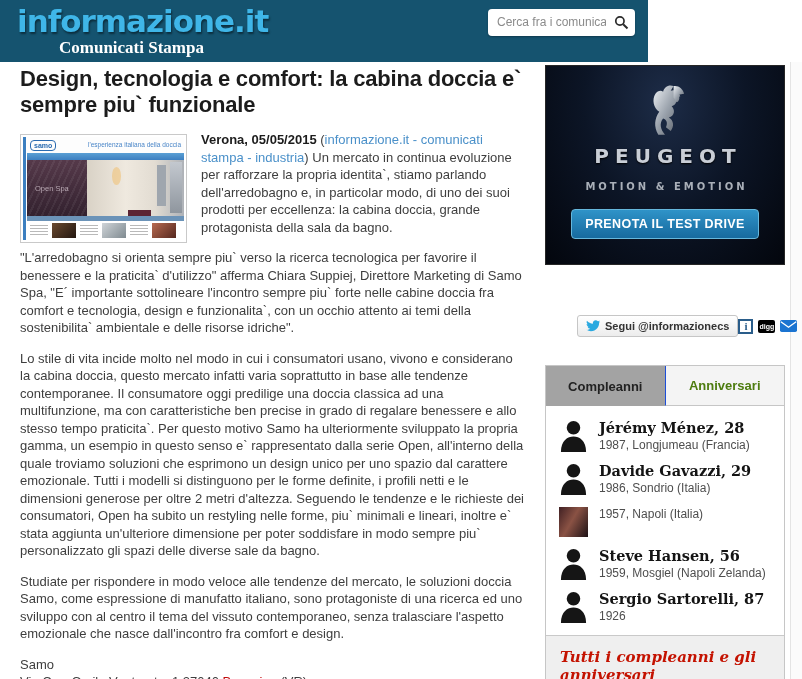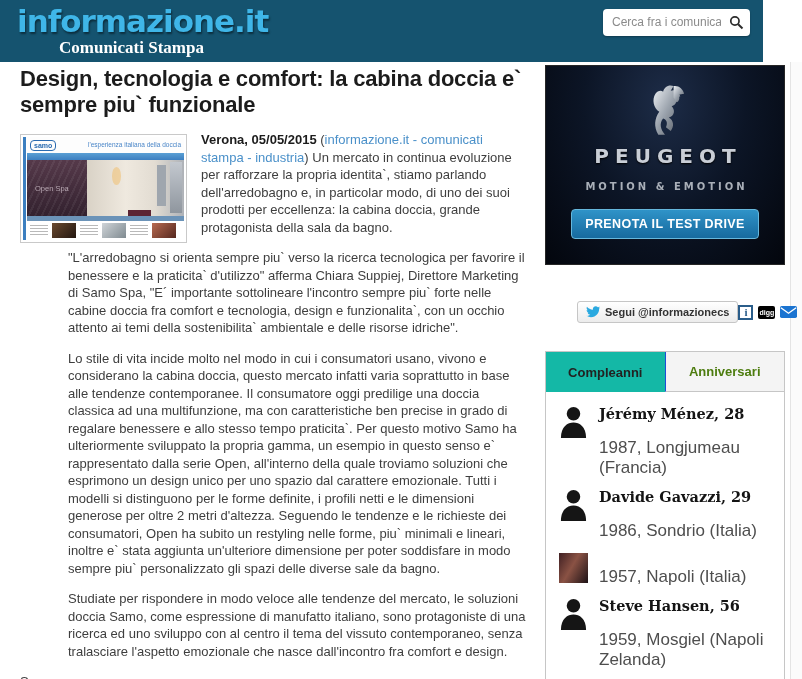--- a/index.html
+++ b/index.html
@@ -5,21 +5,21 @@
   * { box-sizing: border-box; margin: 0; padding: 0; }
   html,body { width:802px; height:679px; }
   body {
     position: relative;
     background:#ffffff;
     font-family:"Liberation Sans", sans-serif;
     overflow:hidden;
   }
 
   
-  .site-header{ position:absolute; top:0; left:0; width:763px; height:62px; background:#15536f; }
+  .site-header{ position:absolute; top:0; left:0; width:648px; height:62px; background:#15536f; }
   .logo{
     position:absolute; left:17px; top:3px;
     font-family:"DejaVu Sans", sans-serif; font-weight:bold; font-size:31px; letter-spacing:-1px;
     color:#3fb6e8; text-shadow:1px 2px 2px rgba(0,0,0,.45); cursor:pointer;
   }
   .subtitle{
     position:absolute; left:19px; top:38px;
     font-family:"Liberation Serif", serif; font-weight:bold; font-size:17px; color:#ffffff; cursor:pointer;margin-left:40px;
   }
   .searchbox{
@@ -37,21 +37,21 @@
   .right-strip{ position:absolute; left:790px; top:62px; width:12px; height:617px;
     background:#fbfbfb; border-left:1px solid #e4e4e4; }
 
   
   .main-col{ position:absolute; left:20px; top:66px; width:506px; }
   h1.article-title{
     font-size:22px; line-height:26px; color:#1c1c1c; font-weight:bold;
     letter-spacing:-.2px; margin-bottom:13px;
   }
   .main-col p, .addr div{ font-size:13px; line-height:17.5px; color:#3e3e3e; }
-  .main-col p{ margin-bottom:13px;padding-left:48px; }
+  .main-col p{ margin-bottom:13px; }
   .dateline{ font-weight:bold; color:#1c1c1c; }
   a.bluelink{ color:#4a90c9; text-decoration:none; cursor:pointer; }
   a.redlink{ color:#c00b0b; text-decoration:underline; cursor:pointer; }
 
   
   .thumb{
     float:left; width:167px; height:109px; margin:3px 14px 6px 0;
     border:1px solid #c9c9c9; background:#fff; position:relative; cursor:pointer;
   }
   .thumb .bluebar{ position:absolute; left:2px; top:2px; bottom:2px; width:3px; background:#3c7fc0; }
@@ -109,21 +109,21 @@
   .ad-tagline{
     font-family:"DejaVu Sans", sans-serif; font-weight:bold; font-size:10px;
     letter-spacing:3px; padding-left:3px; color:#a9afb8; margin-top:13px;
   }
   .ad-cta{
     display:inline-block; margin-top:17px; padding:7px 13px;
     background:linear-gradient(#2f93c8,#176a9e); border:1px solid #66b7dc; border-radius:4px;
     color:#fff; font-weight:bold; font-size:12.5px; letter-spacing:.4px; cursor:pointer;
   }
 
-  .social-row{ margin-top:36px; display:flex; align-items:center; padding:0 10px 0 32px; }
+  .social-row{ margin-top:50px; display:flex; align-items:center; padding:0 10px 0 32px; }
   .tw-btn{
     display:inline-flex; align-items:center; gap:5px; height:22px; padding:0 8px;
     background:linear-gradient(#ffffff,#ececec); border:1px solid #c6c6c6; border-radius:3px;
     font-size:11px; font-weight:bold; color:#333; cursor:pointer; white-space:nowrap;
   }
   .mini-icons{ margin-left:auto; display:flex; align-items:center; gap:5px; }
   .icon-info{
     width:15px; height:15px; background:#fff; border:2px solid #2a5d8a; color:#2a5d8a;
     font-family:"Liberation Serif", serif; font-weight:bold; font-size:11px; line-height:11px;
     display:flex; align-items:center; justify-content:center; cursor:pointer;
@@ -132,32 +132,32 @@
     width:17px; height:13px; background:#000; border-radius:2px; color:#fff;
     font-size:7px; font-weight:bold; display:flex; align-items:center; justify-content:center; cursor:pointer;
   }
   .icon-mail{ cursor:pointer; display:flex; }
 
   
   .widget{ margin-top:28px; width:240px; border:1px solid #c6c6c6; background:#fff; }
   .tabs{ display:flex; height:40px; }
   .tab{
     flex:1; display:flex; align-items:center; justify-content:center;
-    font-size:13px; font-weight:bold; color:#222; cursor:pointer; background:#14b8a6;
+    font-size:13px; font-weight:bold; color:#222; cursor:pointer; background:#a3a3a3;
   }
   .tab.inactive{ background:#f4f4f4; color:#4d7c0f;
     border-left:1px solid #1d4ed8; border-bottom:1px solid #c6c6c6; }
   .people{ padding:13px 8px 2px 13px; }
   .person{ display:flex; gap:11px; margin-bottom:10px; align-items:flex-start; cursor:pointer; }
   .avatar{ width:29px; height:33px; flex:none; }
   .avatar.photo{ width:29px; height:30px; margin-top:2px;
     background:linear-gradient(120deg,#402023,#8a5244 45%,#1d1216); }
   .pname{ font-family:"DejaVu Serif", serif; font-weight:bold; font-size:14.5px;
     line-height:17px; color:#141414; }
-  .pdet{ font-size:17px; color:#4e4e4e; margin-top:16px; }
+  .pdet{ font-size:12px; color:#4e4e4e; margin-top:2px; }
   .wfooter{ background:#efefef; border-top:1px solid #c9c9c9; padding:12px 14px; }
   .wfooter a{
     font-family:"DejaVu Serif", serif; font-weight:bold; font-style:italic;
     font-size:15px; color:#c41200; text-decoration:none; cursor:pointer;
   }
 </style>
 </head>
 <body>
 
 <header class="site-header">

